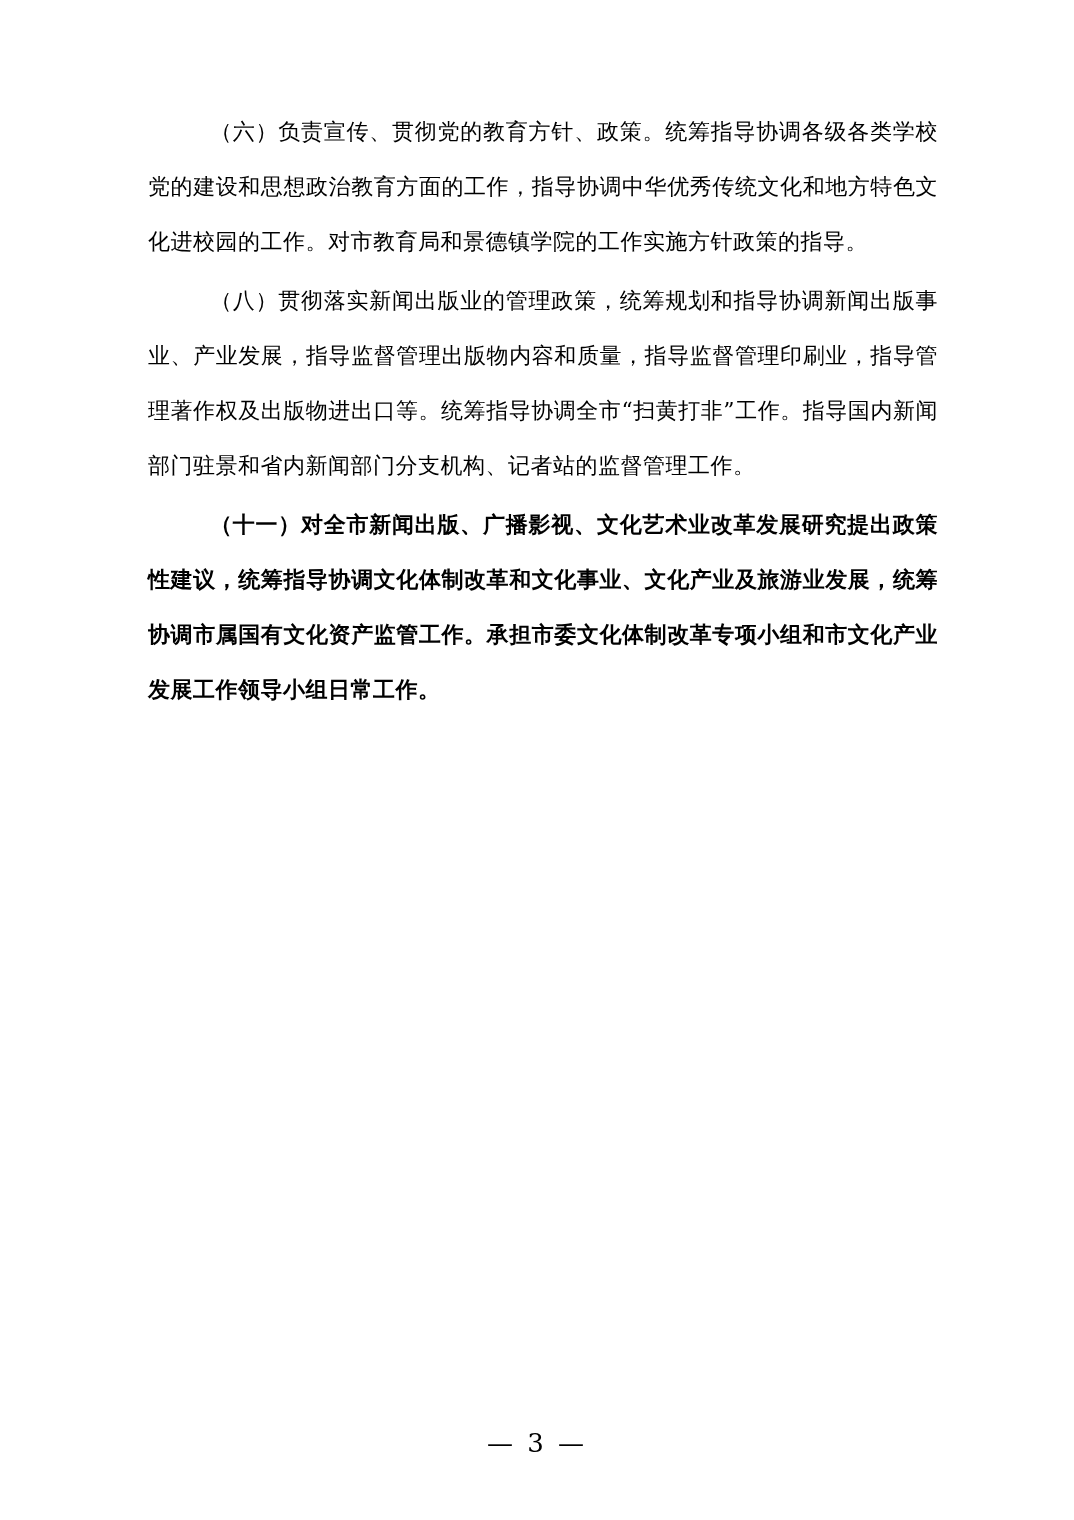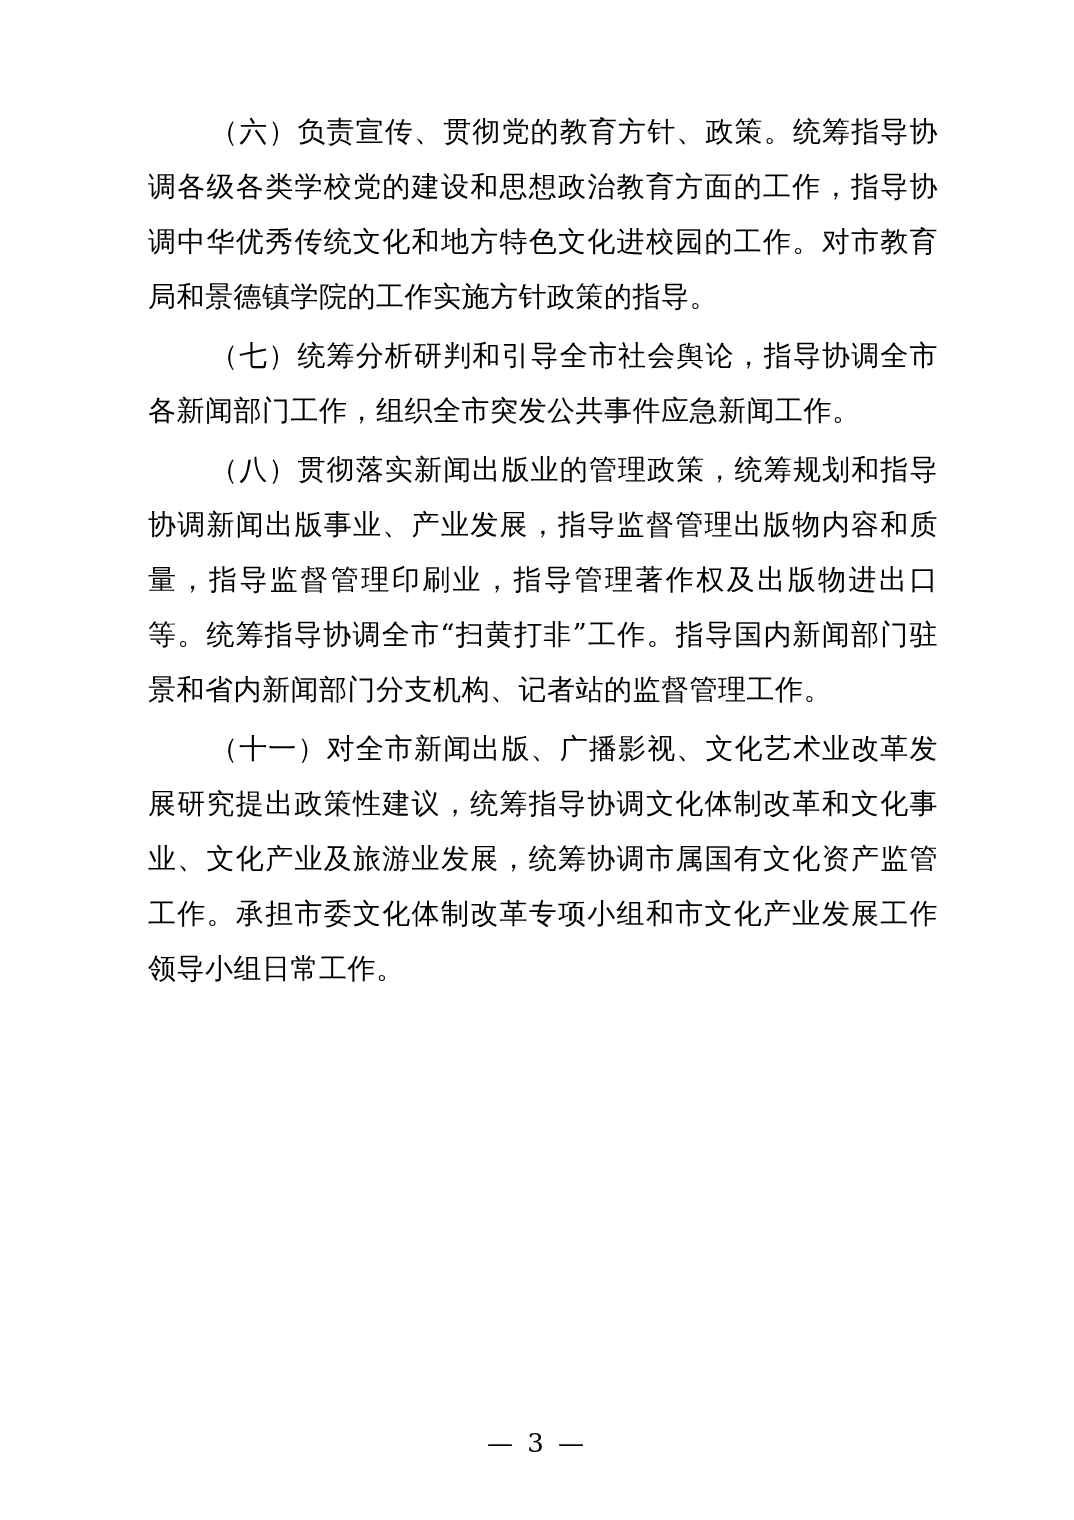--- a/index.html
+++ b/index.html
@@ -18,48 +18,48 @@
     color: #000000;
     overflow: hidden;
   }
   .content {
     position: absolute;
     left: 148px;
     top: 104px;
     width: 790px;
   }
   .para {
-    font-size: 28px;
+    font-size: 22px;
     line-height: 55px;
     text-align: justify;
     text-justify: inter-ideograph;
     text-indent: 62px;
     margin: 0 0 4px 0;
     letter-spacing: 0.5px;
     font-weight: 500;
   }
   .para:last-of-type {
     margin-bottom: 0;
+    font-weight: bold;
   }
   .footer {
     position: absolute;
     left: 0;
     right: 0;
     bottom: 62px;
     text-align: center;
     font-size: 26px;
     font-family: "DejaVu Serif", "Liberation Serif", serif;
     letter-spacing: 3px;
     color: #000;
   }
 </style>
 </head>
 <body>
 
 <div class="page">
   <div class="content">
     <p class="para">（六）负责宣传、贯彻党的教育方针、政策。统筹指导协调各级各类学校党的建设和思想政治教育方面的工作，指导协调中华优秀传统文化和地方特色文化进校园的工作。对市教育局和景德镇学院的工作实施方针政策的指导。</p>
-    <p class="para">（七）统筹分析研判和引导全市社会舆论，指导协调全市各新闻部门工作，组织全市突发公共事件应急新闻工作。</p>
     <p class="para">（八）贯彻落实新闻出版业的管理政策，统筹规划和指导协调新闻出版事业、产业发展，指导监督管理出版物内容和质量，指导监督管理印刷业，指导管理著作权及出版物进出口等。统筹指导协调全市“扫黄打非”工作。指导国内新闻部门驻景和省内新闻部门分支机构、记者站的监督管理工作。</p>
     <p class="para">（十一）对全市新闻出版、广播影视、文化艺术业改革发展研究提出政策性建议，统筹指导协调文化体制改革和文化事业、文化产业及旅游业发展，统筹协调市属国有文化资产监管工作。承担市委文化体制改革专项小组和市文化产业发展工作领导小组日常工作。</p>
   </div>
   <div class="footer">— 3 —</div>
 </div>
 
 </body></html>

